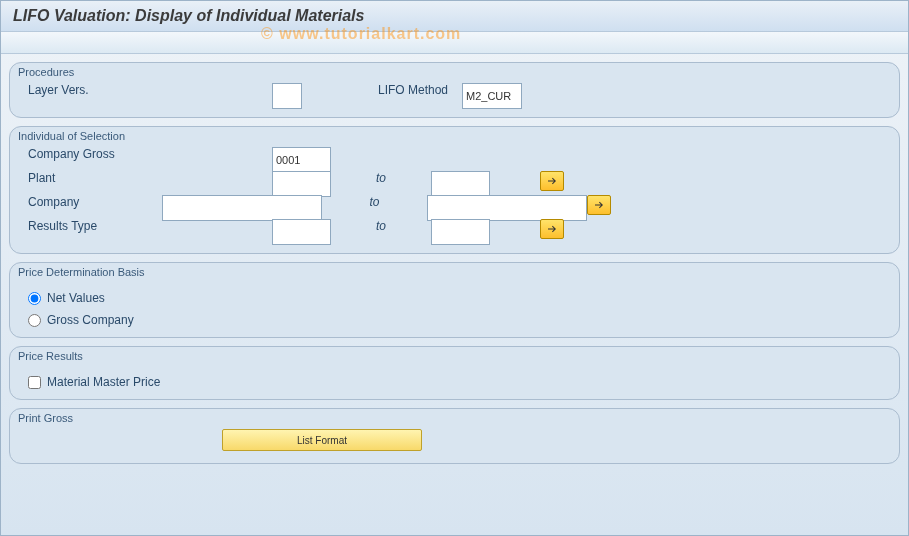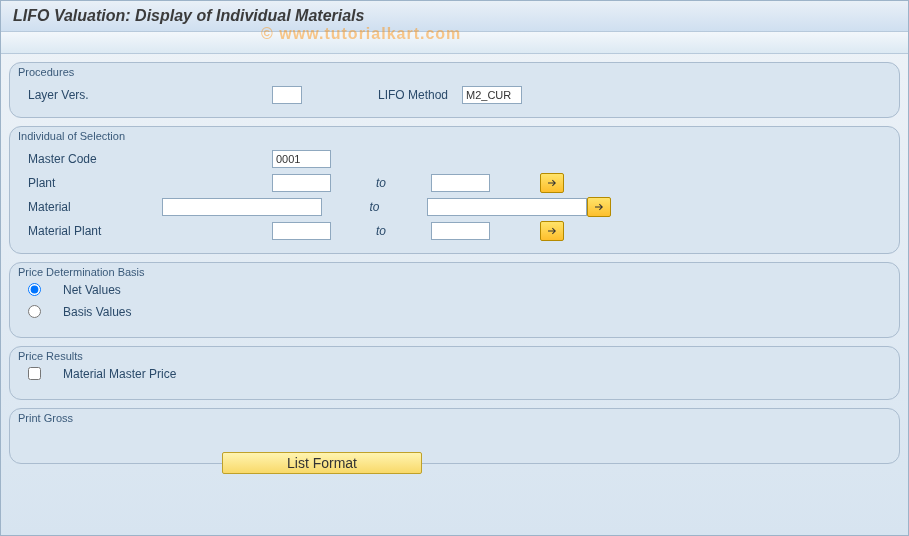--- a/index.html
+++ b/index.html
@@ -59,40 +59,40 @@
   }
   .groupbox .legend {
     position: absolute;
     top: 3px;
     left: 8px;
     font-size: 11px;
     color: #3a5a7a;
   }
   .row {
     display: flex;
-    align-items: center;
+    align-items: flex-start;
     height: 24px;
   }
   .label {
     width: 140px;
     color: #2a4a6a;
     padding-left: 6px;
   }
   .label-mid {
     width: 100px;
     text-align: center;
     color: #2a4a6a;
     font-style: italic;
   }
   input.txt {
     height: 18px;
     border: 1px solid #8fa8bf;
     background: #fff;
     font-size: 11px;
-    padding: 4px 3px;
+    padding: 12px 3px;
     color: #333;
   }
   .w30 { width: 30px; }
   .w55 { width: 59px; }
   .w60 { width: 60px; }
   .w160 { width: 160px; }
   .arrow-btn {
     width: 24px;
     height: 20px;
     border: 1px solid #b58a00;
@@ -100,40 +100,39 @@
     border-radius: 2px;
     display: inline-flex;
     align-items: center;
     justify-content: center;
     margin-left: 50px;
     cursor: pointer;
   }
   .arrow-btn svg { width: 12px; height: 12px; }
   .radio-row, .check-row {
     display: flex;
-    align-items: flex-start;
+    align-items: flex-end;
     height: 22px;
     padding-left: 6px;
-    gap: 22px;
+    gap: 6px;
     color: #2a4a6a;
   }
   input[type=radio], input[type=checkbox] {
     margin: 0;
   }
   .list-btn {
     height: 22px;
     width: 200px;
     background: linear-gradient(#fff4b0, #f8d96a);
     border: 1px solid #bfa12a;
     border-radius: 2px;
-    font-size: 14px;
+    font-size: 10px;
     color: #333;
     cursor: pointer;
     margin-left: 200px;
-    margin-top: 44px;
   }
   .spacer-col { width: 110px; }
 </style>
 </head>
 <body>
 
 <div class="window">
 
   <div class="titlebar">
     <span>LIFO Valuation: Display of Individual Materials</span>
@@ -152,73 +151,73 @@
         <div style="width:70px"></div>
         <div class="label" style="width:90px">LIFO Method</div>
         <input class="txt w60" value="M2_CUR" style="">
       </div>
     </div>
 
     <div class="groupbox">
       <div class="legend">Individual of Selection</div>
 
       <div class="row">
-        <div class="label">Master Code</div>
+        <div class="label">Company Gross</div>
         <div class="spacer-col"></div>
         <input class="txt w55" value="0001" style="">
       </div>
 
       <div class="row">
         <div class="label">Plant</div>
         <div class="spacer-col"></div>
         <input class="txt w55" value="" style="">
         <div class="label-mid">to</div>
         <input class="txt w55" value="" style="">
         <div class="arrow-btn">
           <svg viewBox="0 0 24 24">
               <path d="M4 11h12l-4-4 1.4-1.4L20 12l-6.6 6.4L12 17l4-4H4z" fill="#333"></path>
             </svg>
         </div>
       </div>
 
       <div class="row">
-        <div class="label">Material</div>
+        <div class="label">Company</div>
         <input class="txt w160" style="margin-left: 0px;" value="">
         <div class="label-mid" style="width:105px">to</div>
         <input class="txt w160" value="" style="">
         <div class="arrow-btn" style="margin-left:0px; margin-left: 0;">
           <svg viewBox="0 0 24 24">
               <path d="M4 11h12l-4-4 1.4-1.4L20 12l-6.6 6.4L12 17l4-4H4z" fill="#333"></path>
             </svg>
         </div>
       </div>
 
       <div class="row">
-        <div class="label">Material Plant</div>
+        <div class="label">Results Type</div>
         <div class="spacer-col"></div>
         <input class="txt w55" value="" style="">
         <div class="label-mid">to</div>
         <input class="txt w55" value="" style="">
         <div class="arrow-btn">
           <svg viewBox="0 0 24 24">
               <path d="M4 11h12l-4-4 1.4-1.4L20 12l-6.6 6.4L12 17l4-4H4z" fill="#333"></path>
             </svg>
         </div>
       </div>
     </div>
 
     <div class="groupbox">
       <div class="legend">Price Determination Basis</div>
       <div class="radio-row">
         <input type="radio" name="pb" checked="" style="">
         <span>Net Values</span>
       </div>
       <div class="radio-row">
         <input type="radio" name="pb" style="">
-        <span>Basis Values</span>
+        <span>Gross Company</span>
       </div>
     </div>
 
     <div class="groupbox">
       <div class="legend">Price Results</div>
       <div class="check-row">
         <input type="checkbox" style="">
         <span>Material Master Price</span>
       </div>
     </div>

